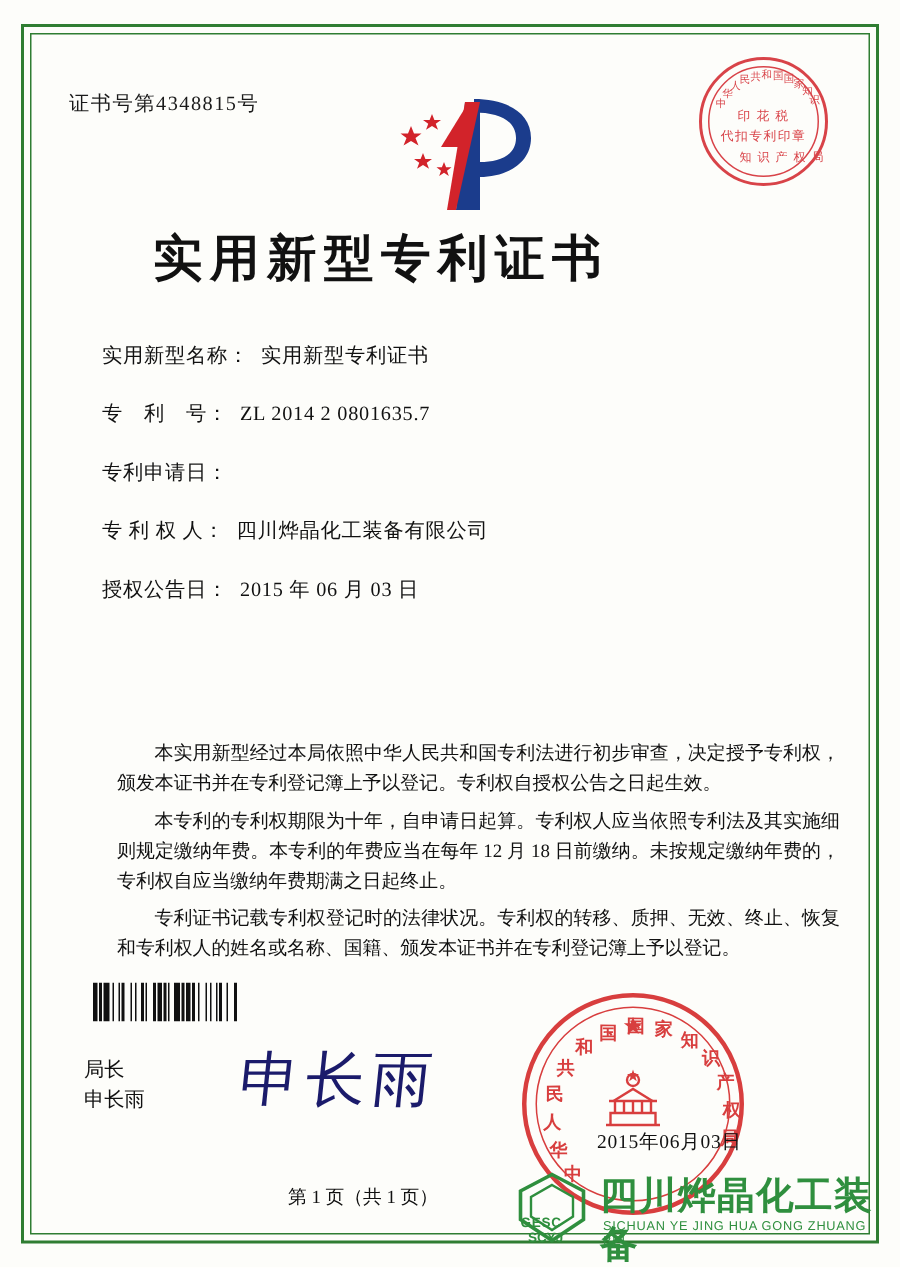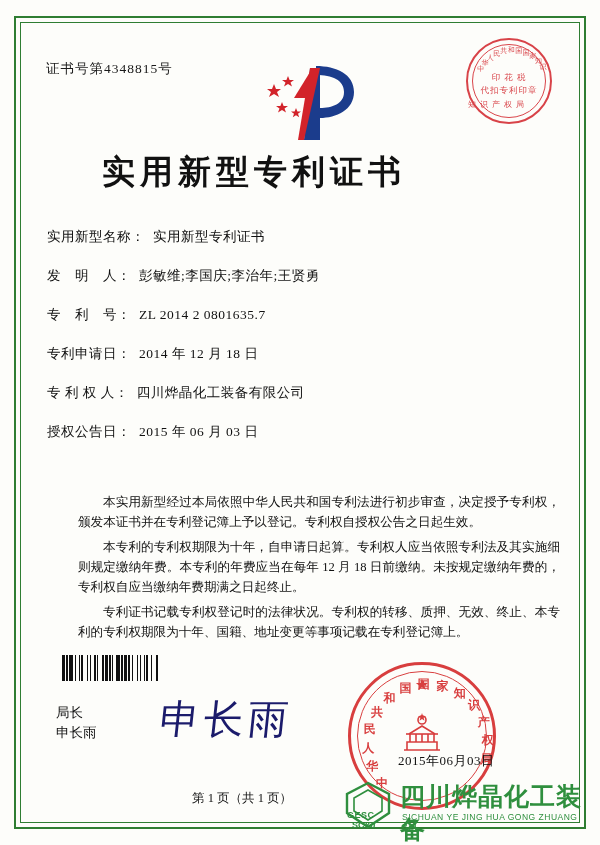--- a/index.html
+++ b/index.html
@@ -94,21 +94,21 @@
     text-align: center;
     font-size: 8.5px;
     letter-spacing: 1px;
     font-family: "Liberation Serif", serif;
   }
   .seal-top .mid1 { top: 32px; }
   .seal-top .mid2 { top: 45px; }
   .seal-top .bot {
     position: absolute;
     width: 100%;
-    text-align: left;
+    text-align: right;
     bottom: 12px;
     font-size: 8px;
     letter-spacing: 1px;
   }
 
   
   .doc-title {
     position: absolute;
     left: 0;
     top: 150px;
@@ -117,21 +117,21 @@
     font-size: 33px;
     font-weight: bold;
     letter-spacing: 5px;
     color: #111;
     font-family: "Liberation Serif", serif;
   }
 
   
   .fields {
     position: absolute;
-    left: 47px;
+    left: 68px;
     top: 228px;
     width: 480px;
   }
   .field-row {
     display: flex;
     align-items: baseline;
     margin-bottom: 21px;
     font-size: 13.5px;
     color: #111;
   }
@@ -365,45 +365,40 @@
   </div>
 
   <div class="doc-title">实用新型专利证书</div>
 
   <div class="fields">
     <div class="field-row">
       <span class="lab">实用新型名称：</span>
       <span class="val">实用新型专利证书</span>
     </div>
     <div class="field-row">
-      <span class="lab">发　明　人：</span>
-      <span class="val">彭敏维;李国庆;李治年;王贤勇</span>
-    </div>
-    <div class="field-row">
       <span class="lab">专　利　号：</span>
       <span class="val">ZL 2014 2 0801635.7</span>
     </div>
     <div class="field-row">
       <span class="lab">专利申请日：</span>
-      <span class="val">2014 年 12 月 18 日</span>
     </div>
     <div class="field-row">
       <span class="lab">专 利 权 人：</span>
       <span class="val">四川烨晶化工装备有限公司</span>
     </div>
     <div class="field-row">
       <span class="lab">授权公告日：</span>
       <span class="val">2015 年 06 月 03 日</span>
     </div>
   </div>
 
   <div class="paras">
     <p>本实用新型经过本局依照中华人民共和国专利法进行初步审查，决定授予专利权，颁发本证书并在专利登记簿上予以登记。专利权自授权公告之日起生效。</p>
     <p>本专利的专利权期限为十年，自申请日起算。专利权人应当依照专利法及其实施细则规定缴纳年费。本专利的年费应当在每年 12 月 18 日前缴纳。未按规定缴纳年费的，专利权自应当缴纳年费期满之日起终止。</p>
-    <p>专利证书记载专利权登记时的法律状况。专利权的转移、质押、无效、终止、本专利的专利权期限为十年、国籍、地址变更等事项记载在专利登记簿上。</p>
+    <p>专利证书记载专利权登记时的法律状况。专利权的转移、质押、无效、终止、恢复和专利权人的姓名或名称、国籍、颁发本证书并在专利登记簿上予以登记。</p>
   </div>
 
   <div class="barcode" id="barcode">
       <i style="width: 3px; background: rgb(17, 17, 17);"></i>
       <i style="width: 1px; background: transparent;"></i>
       <i style="width: 2px; background: rgb(17, 17, 17);"></i>
       <i style="width: 1px; background: transparent;"></i>
       <i style="width: 4px; background: rgb(17, 17, 17);"></i>
       <i style="width: 2px; background: transparent;"></i>
       <i style="width: 1px; background: rgb(17, 17, 17);"></i>

